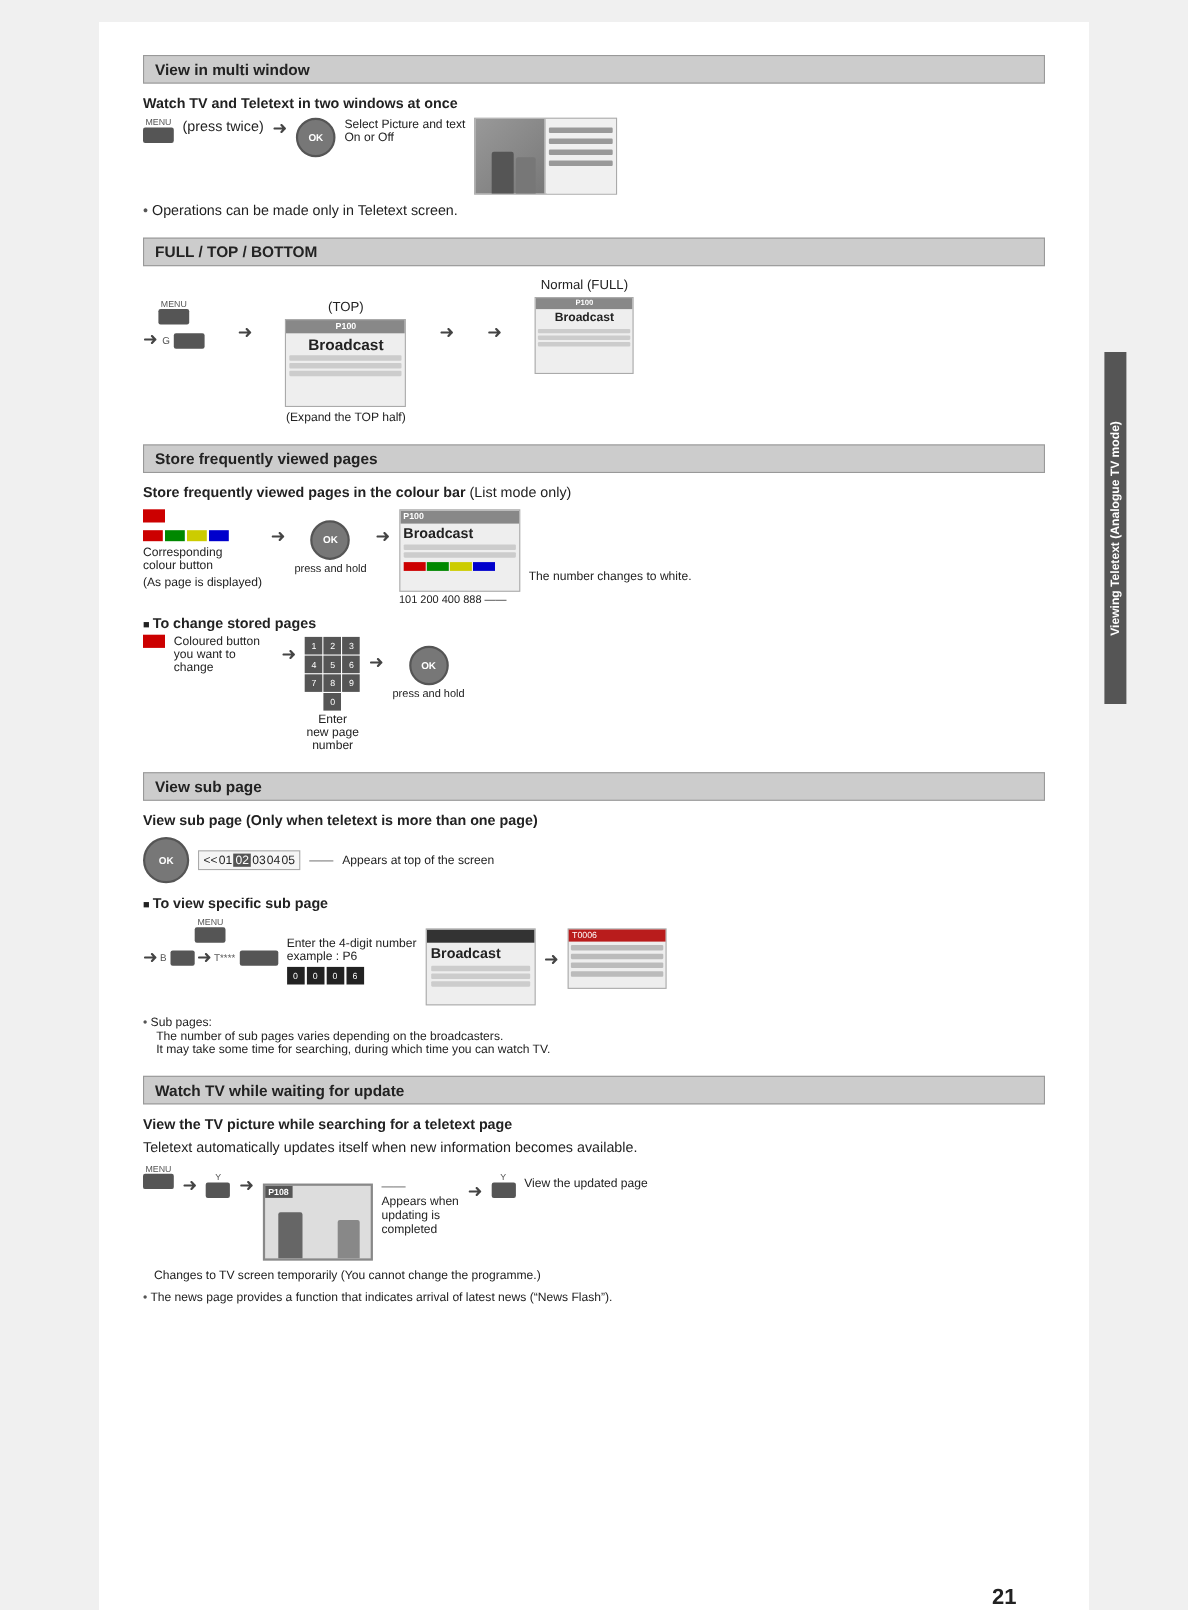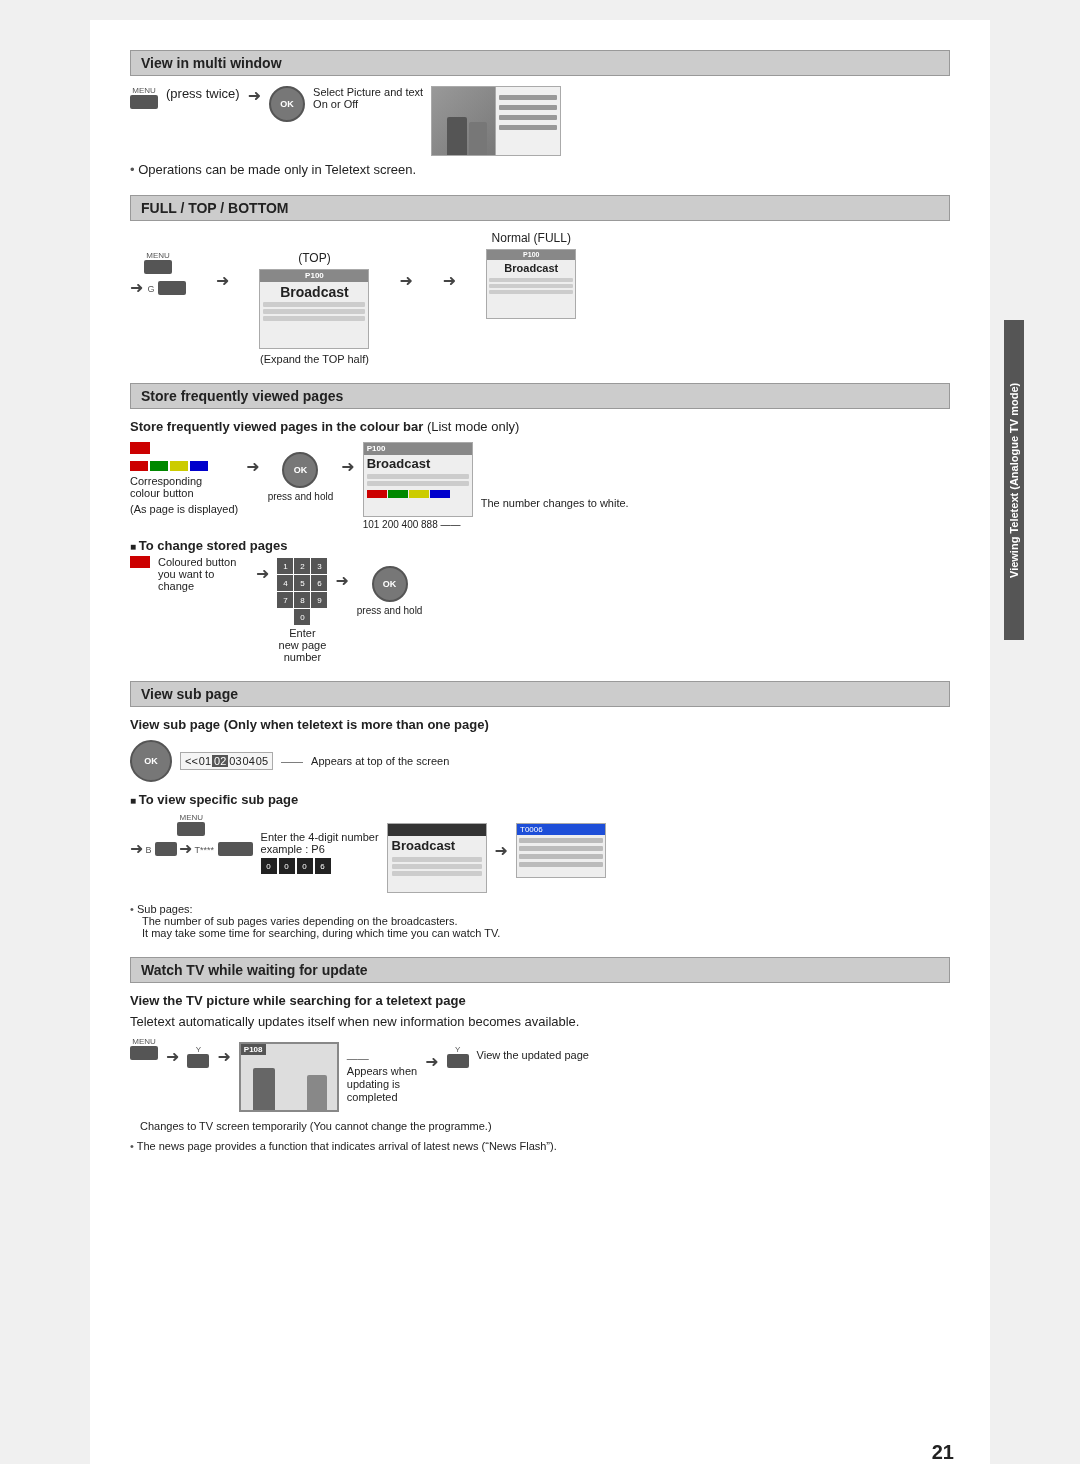--- a/index.html
+++ b/index.html
@@ -154,21 +154,21 @@
       padding: 8px 4px;
       white-space: nowrap;
       height: 320px;
       display: flex;
       align-items: center;
       justify-content: center;
     }
     .page-num {
       position: absolute;
       bottom: 20px;
-      right: 36px;
+      right: 66px;
       font-size: 20px;
       font-weight: bold;
     }
     .black-bullet::before { content: "■ "; font-size: 10px; }
     .multi-win {
       display: inline-block;
       border: 1px solid #aaa;
       width: 130px;
       height: 70px;
       background: #eee;
@@ -198,21 +198,21 @@
     }
     .t0006-box {
       display: inline-block;
       border: 1px solid #aaa;
       background: #eee;
       width: 90px;
       height: 55px;
       vertical-align: middle;
     }
     .t0006-header {
-      background: #1d4ed8;
+      background: #b91c1c;
       color: white;
       font-size: 8px;
       padding: 1px 3px;
     }
     .t0006-lines .line {
       height: 5px;
       background: #bbb;
       margin: 3px 2px;
       border-radius: 1px;
     }
@@ -243,20 +243,23 @@
 
   <div class="side-label">
     <span>Viewing Teletext (Analogue TV mode)</span>
   </div>
 
   <div class="section">
     <div class="section-header">
       <span>View in multi window</span>
     </div>
 
+    <div class="bold" style="margin-bottom:6px;">
+      <span>Watch TV and Teletext in two windows at once</span>
+    </div>
 
     <div class="row" style="margin-bottom:6px; align-items:flex-start;">
       <div style="display:inline-flex; flex-direction:column; align-items:center;">
         <span class="btn-label">MENU</span>
         <div class="btn-menu"></div>
       </div>
       <span>(press twice)</span>
       <span class="arrow">➜</span>
       <div class="ok-btn">OK</div>
       <div style="display:inline-flex; flex-direction:column; font-size:11px;">
@@ -537,21 +540,21 @@
         <div class="btn-menu"></div>
       </div>
       <span class="arrow" style="margin-top:10px;">➜</span>
 
       <div style="display:flex; flex-direction:column; align-items:center; margin-top:8px;">
         <span class="btn-label">Y</span>
         <div class="btn-menu" style="width:22px;"></div>
       </div>
       <span class="arrow" style="margin-top:10px;">➜</span>
 
-      <div style="display:flex; flex-direction:column; align-items:center; margin-top:5px;">
+      <div style="display:flex; flex-direction:column; align-items:center; margin-top:18px;">
         <div class="p108-box">
           <div class="badge">P108</div>
           <div style="position:absolute; bottom:0; left:12px; width:22px; height:42px; background:#666; border-radius:2px 2px 0 0;"></div>
           <div style="position:absolute; bottom:0; right:10px; width:20px; height:35px; background:#888; border-radius:2px 2px 0 0;"></div>
         </div>
       </div>
       <div style="display:flex; flex-direction:column; font-size:11px; gap:1px; margin-top:15px;">
         <span style="color:#555;">——</span>
         <span>Appears when</span>
         <span>updating is</span>

